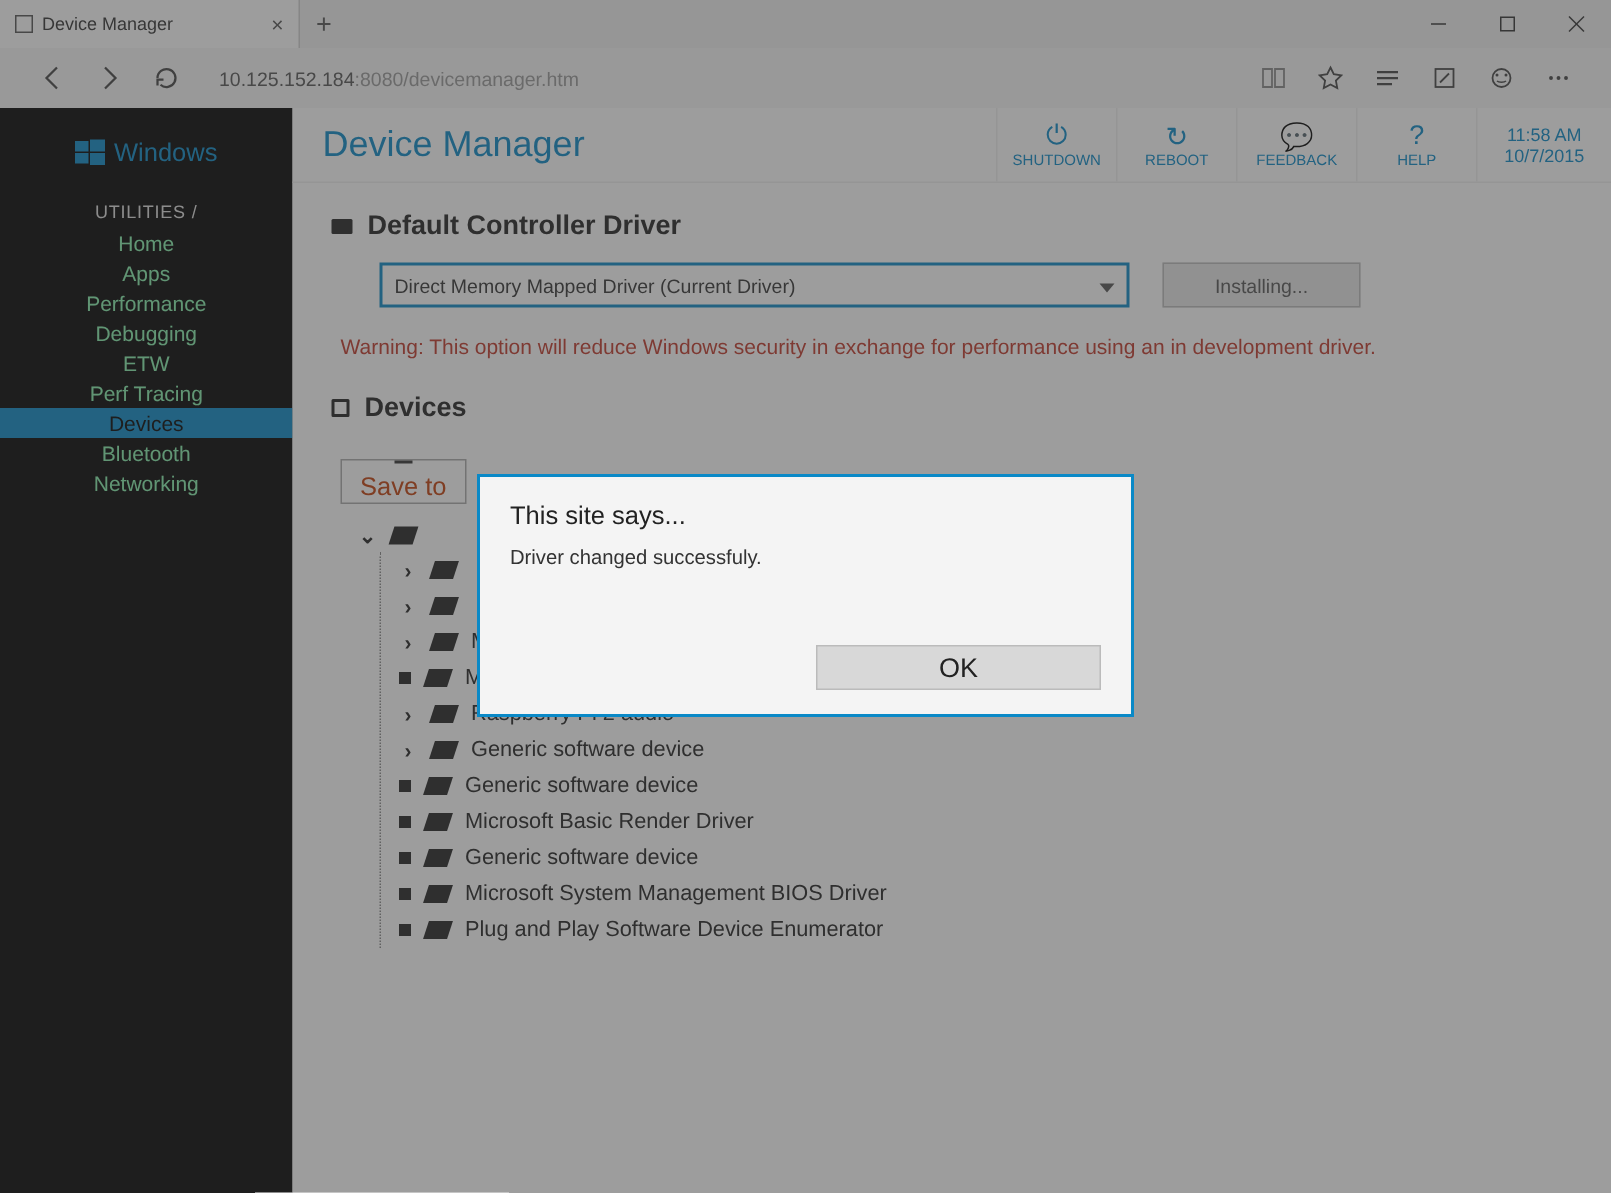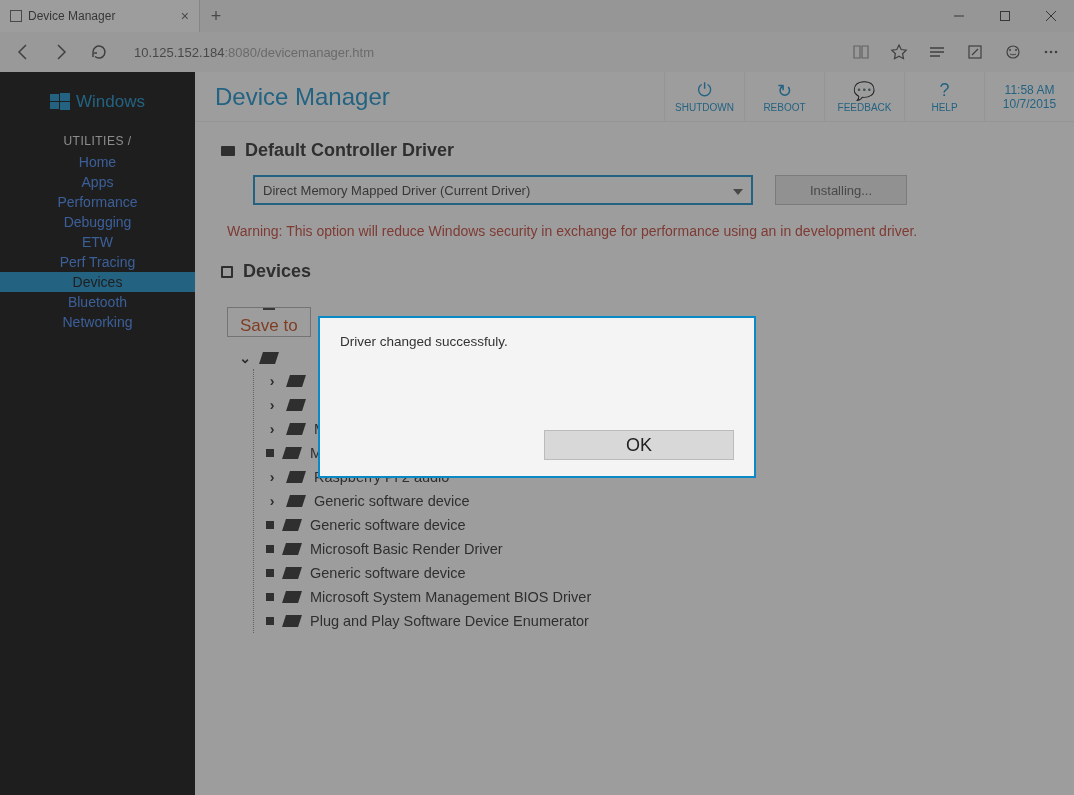--- a/index.html
+++ b/index.html
@@ -10,36 +10,36 @@
   .titlebar { height: 32px; background: #f0f0f0; display: flex; align-items: stretch; }
   .tab { width: 200px; height: 32px; background: #fff; display: flex; align-items: center; padding: 0 10px; border-right: 1px solid #d0d0d0; font-size: 12px; color: #333; }
   .tab .tab-icon { width: 12px; height: 12px; margin-right: 6px; border: 1px solid #555; display: inline-block; }
   .tab .tab-close { margin-left: auto; font-size: 14px; color: #555; }
   .newtab { width: 32px; display: flex; align-items: center; justify-content: center; color: #555; font-size: 18px; }
   .titlebar-spacer { flex: 1; }
   .win-controls { display: flex; }
   .win-btn { width: 46px; display: flex; align-items: center; justify-content: center; color: #333; }
   .win-btn svg { width: 12px; height: 12px; }
 
-  .addrbar { height: 40px; background: #f7f7f7; display: flex; align-items: center; padding: 0 4px; }
+  .addrbar { height: 40px; background: #f7f7f7; display: flex; align-items: center; padding: 0 16px; }
   .nav-btn { width: 38px; height: 40px; display: flex; align-items: center; justify-content: center; color: #444; }
   .nav-btn svg { width: 18px; height: 18px; }
   .url-box { flex: 1; margin: 0 8px; height: 28px; display: flex; align-items: center; padding: 0 8px; font-size: 13px; color: #555; }
   .url-box .url-dim { color: #999; }
   .tool-btn { width: 38px; height: 40px; display: flex; align-items: center; justify-content: center; color: #444; }
   .tool-btn svg { width: 18px; height: 18px; }
 
   
   .content { display: flex; height: calc(795px - 72px); }
   .sidebar { width: 195px; background: #000; color: #fff; padding-top: 12px; }
   .win-logo { display: flex; align-items: center; justify-content: center; padding: 8px 0 14px; }
   .win-logo-icon { width: 20px; height: 20px; margin-right: 6px; }
   .win-logo-text { color: #0a89c7; font-size: 17px; font-weight: 400; }
   .sidebar-heading { text-align: center; color: #ddd; font-size: 12px; letter-spacing: 0.5px; margin: 8px 0 4px; }
-  .sidebar-item { display: block; text-align: center; color: #3b82f6; font-size: 14px; padding: 2px 0; cursor: pointer; }
+  .sidebar-item { display: block; text-align: center; color: #86efac; font-size: 14px; padding: 2px 0; cursor: pointer; }
   .sidebar-item.active { background: #0a89c7; color: #000; }
 
   .main { flex: 1; background: #fff; position: relative; }
   .header { height: 50px; display: flex; align-items: stretch; border-bottom: 1px solid #eee; }
   .header-title { color: #0a89c7; font-size: 24px; font-weight: 400; padding: 8px 20px; flex: 1; display: flex; align-items: center; }
   .header-btn { width: 80px; border-left: 1px solid #eee; display: flex; flex-direction: column; align-items: center; justify-content: center; color: #0a89c7; cursor: pointer; }
   .header-btn-icon { font-size: 18px; height: 20px; }
   .header-btn-label { font-size: 10px; margin-top: 2px; }
   .header-clock { width: 90px; border-left: 1px solid #eee; display: flex; flex-direction: column; align-items: center; justify-content: center; color: #0a89c7; font-size: 12px; }
 
@@ -307,19 +307,20 @@
             </div>
           </div>
       </div>
     </div>
   </div>
 </div>
 
 <div class="dim"></div>
 
 <div class="dialog">
+  <div class="dialog-title">This site says...</div>
   <div class="dialog-msg">Driver changed successfuly.</div>
   <div class="dialog-actions">
     <div class="dialog-ok">
       <span>OK</span>
     </div>
   </div>
 </div>
 
 </body></html>

